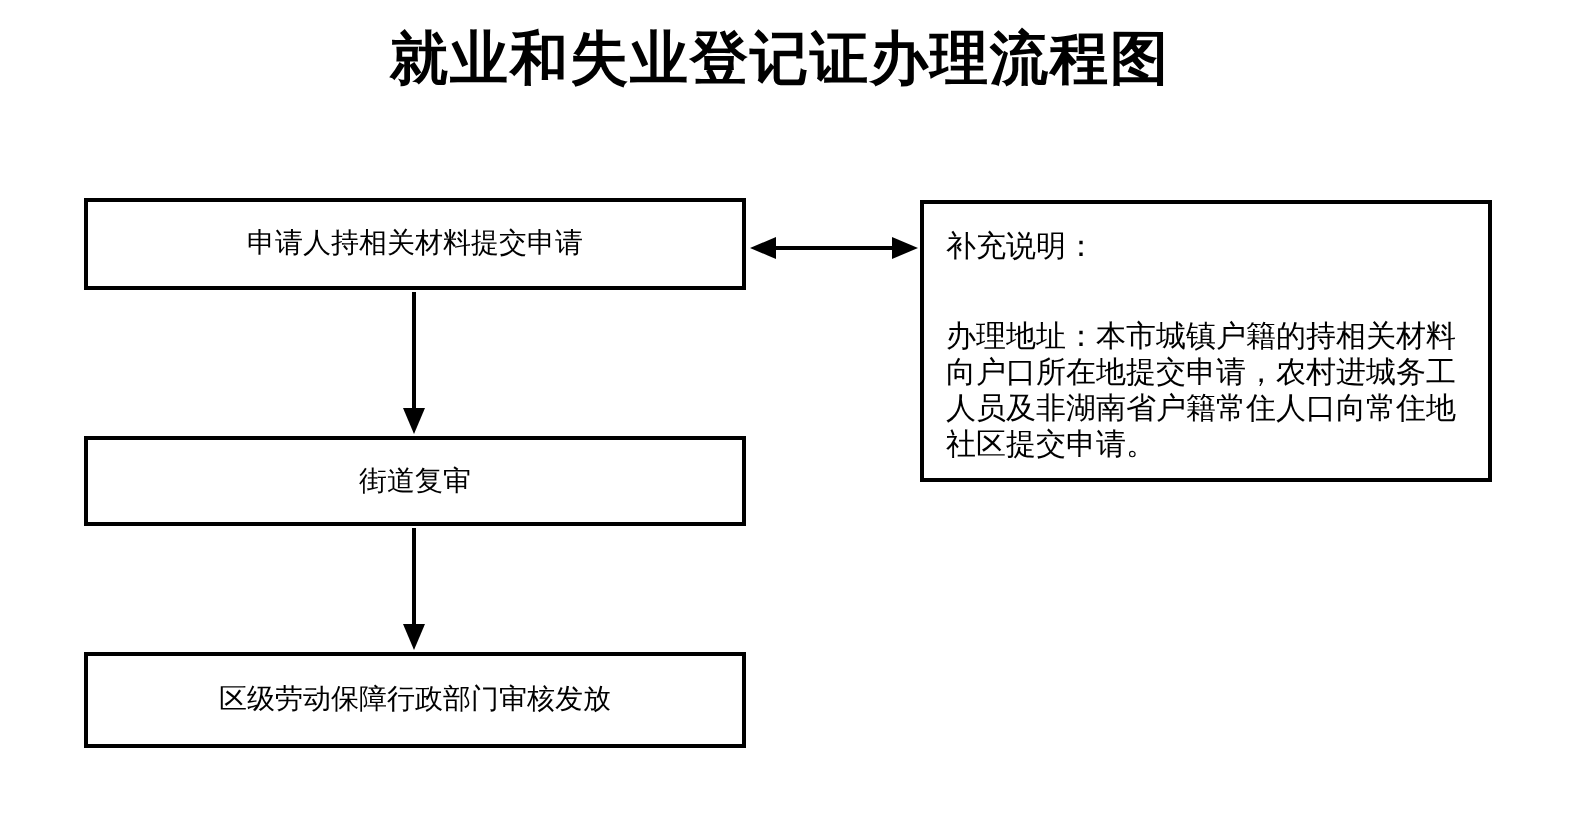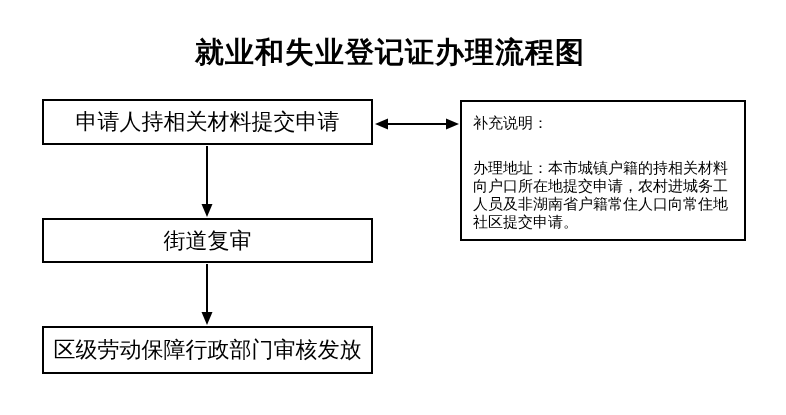--- a/index.html
+++ b/index.html
@@ -9,41 +9,41 @@
   .canvas {
     position: relative;
     width: 786px;
     height: 415px;
     background: #ffffff;
     overflow: hidden;
   }
 
   .diagram-title {
     position: absolute;
-    top: 35px;
+    top: 12px;
     left: 0;
     width: 780px;
     text-align: center;
     font-size: 29px;
     font-weight: bold;
     color: #000000;
     letter-spacing: 1px;
     line-height: 35px;
   }
 
   .flow-box {
     position: absolute;
     left: 42px;
     width: 331px;
     border: 2px solid #000000;
     background: #ffffff;
     display: flex;
     align-items: center;
     justify-content: center;
-    font-size: 22px;
+    font-size: 14px;
     color: #000000;
     text-align: center;
   }
   .flow-box.step-1 { top: 99px;  height: 46px; }
   .flow-box.step-2 { top: 218px; height: 45px; }
   .flow-box.step-3 { top: 326px; height: 48px; }
 
   .note-box {
     position: absolute;
     left: 460px;

